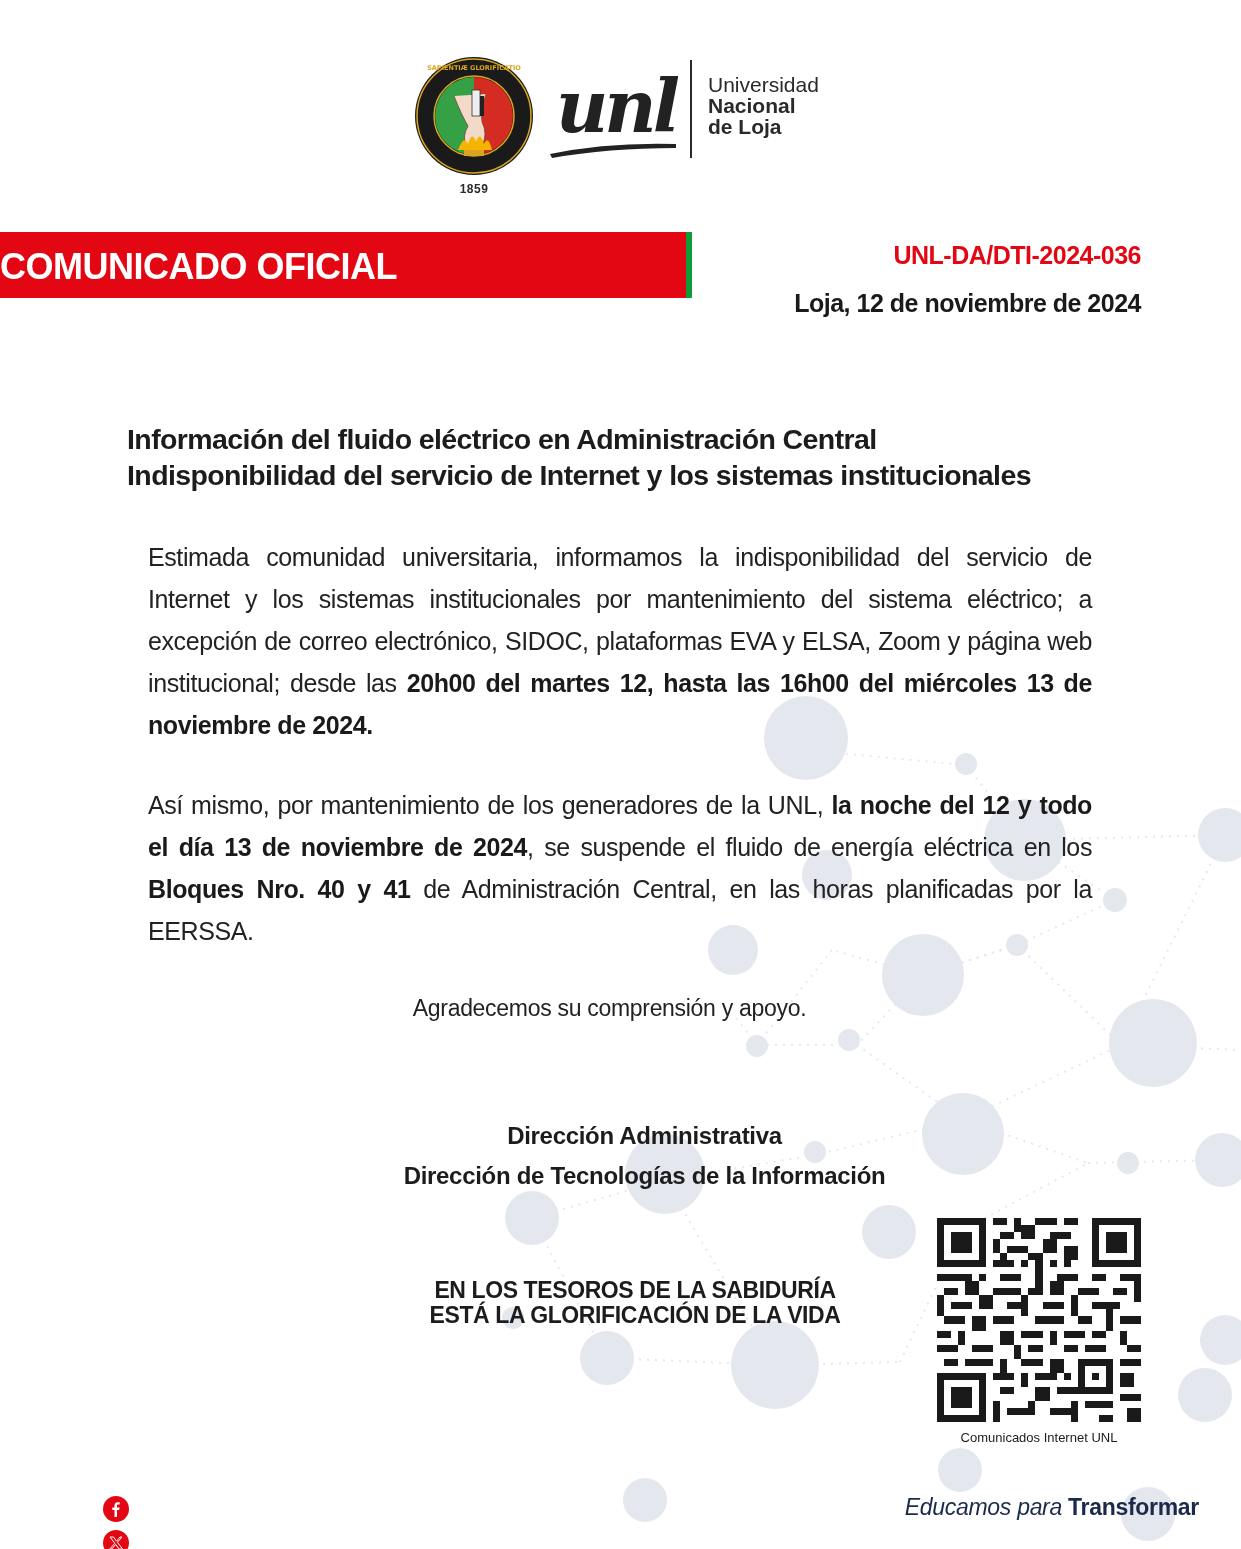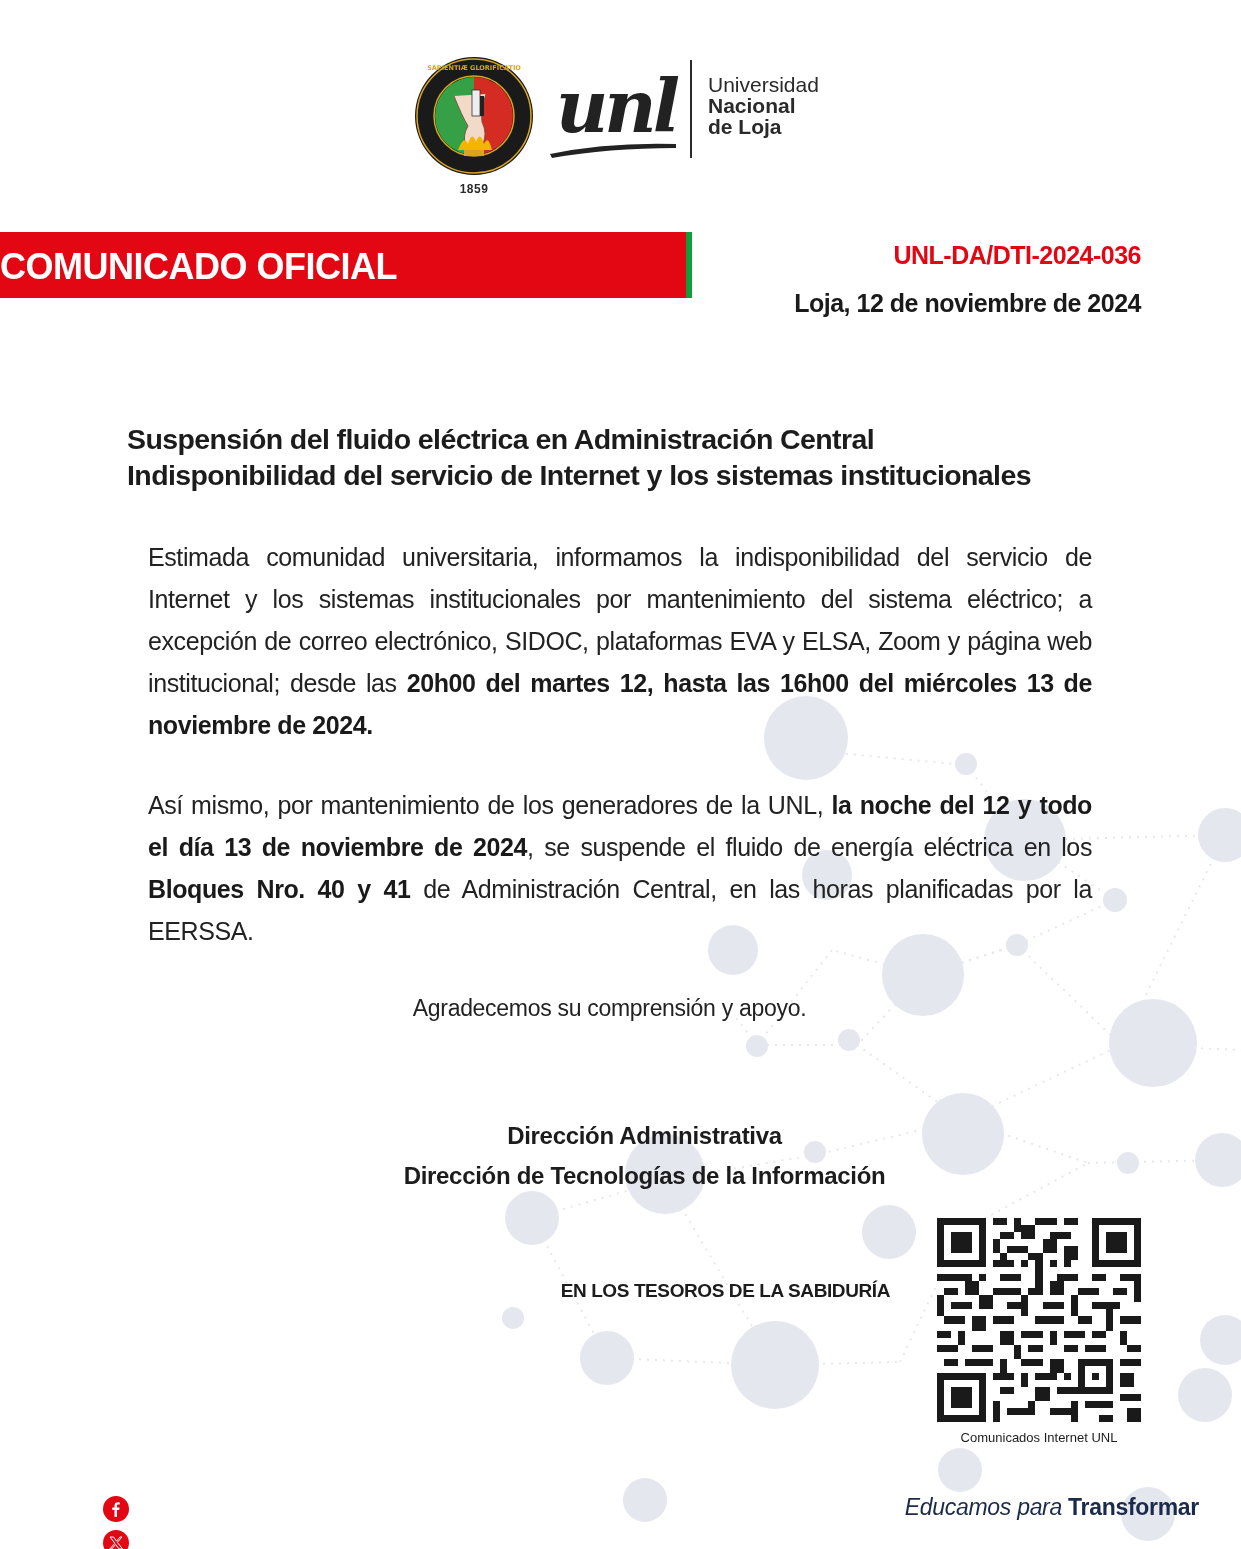--- a/index.html
+++ b/index.html
@@ -37,21 +37,21 @@
   .para b { font-weight: bold; color: #1a1a1a; }
   .p1 { top: 536px; line-height: 42px; }
   .p2 { top: 784px; }
 
   .thanks { left: 0; width: 1241px; top: 995px; text-align: center; font-size: 23px; color: #222; letter-spacing: -0.3px; padding-right: 16px; }
   .thanks-inner { display: inline-block; margin-left: -2px; position: relative; left: -2px; }
 
   .signature { left: 0; width: 1241px; top: 1116px; text-align: center; font-size: 24px; line-height: 40px; font-weight: 600; color: #1c1c1c; letter-spacing: -0.3px; }
   .signature span { display: block; padding-left: 48px; }
 
-  .motto { left: 380px; width: 510px; top: 1278px; text-align: right; font-size: 19px; line-height: 25px; font-weight: bold; color: #1c1c1c; letter-spacing: -0.4px; }
+  .motto { left: 380px; width: 510px; top: 1278px; text-align: center; font-size: 23px; line-height: 25px; font-weight: bold; color: #1c1c1c; letter-spacing: -0.4px; }
   .motto span { display: block; }
 
   
   .qr { left: 937px; top: 1218px; width: 204px; height: 204px; }
   .qr-caption { left: 920px; width: 238px; top: 1430px; text-align: center; font-size: 13px; color: #1c1c1c; }
 
   
   .social { left: 54px; top: 1496px; display: flex; align-items: center; gap: 8px; flex-direction: column; }
   .soc { width: 26px; height: 26px; border-radius: 50%; background: #e30613; color: #fff; display: flex; align-items: center; justify-content: center; font-size: 14px; font-weight: bold; }
   .soc svg { width: 16px; height: 16px; }
@@ -156,37 +156,38 @@
 </div>
 
 <div class="layer banner"></div>
 <div class="layer banner-stripe"></div>
 <div class="layer banner-text">COMUNICADO OFICIAL</div>
 
 <div class="layer doc-code">UNL-DA/DTI-2024-036</div>
 <div class="layer doc-date">Loja, 12 de noviembre de 2024</div>
 
 <div class="layer title">
-  <span>Suspensión del fluido eléctrica en Administración Central</span>
+  <span>Información del fluido eléctrico en Administración Central</span>
   <span>Indisponibilidad del servicio de Internet y los sistemas institucionales</span>
 </div>
 
 <div class="layer para p1"><span>Estimada comunidad universitaria, informamos la indisponibilidad del servicio de Internet y los sistemas institucionales por mantenimiento del sistema eléctrico; a excepción de correo electrónico, SIDOC, plataformas EVA y ELSA, Zoom y página web institucional; desde las </span><b>20h00 del martes 12, hasta las 16h00 del miércoles 13 de noviembre de 2024.</b></div>
 
 <div class="layer para p2"><span>Así mismo, por mantenimiento de los generadores de la UNL, </span><b>la noche del 12 y todo el día 13 de noviembre de 2024</b><span>, se suspende el fluido de energía eléctrica en los </span><b>Bloques Nro. 40 y 41</b><span> de Administración Central, en las horas planificadas por la EERSSA.</span></div>
 
 <div class="layer thanks"><span class="thanks-inner">Agradecemos su comprensión y apoyo.</span></div>
 
 <div class="layer signature">
   <span>Dirección Administrativa</span>
   <span>Dirección de Tecnologías de la Información</span>
 </div>
 
 <div class="layer motto">
   <span>EN LOS TESOROS DE LA SABIDURÍA</span>
+  <span>ESTÁ LA GLORIFICACIÓN DE LA VIDA</span>
 </div>
 
 <div class="layer qr">
   <svg viewBox="0 0 29 29" width="204" height="204" shape-rendering="crispEdges" xmlns="http://www.w3.org/2000/svg">
     <rect width="29" height="29" fill="#ffffff"></rect>
     <g fill="#1a1a1a">
 
       <rect x="0" y="0" width="7" height="7"></rect>
         <rect x="1" y="1" width="5" height="5" fill="#fff"></rect>
         <rect x="2" y="2" width="3" height="3"></rect>

